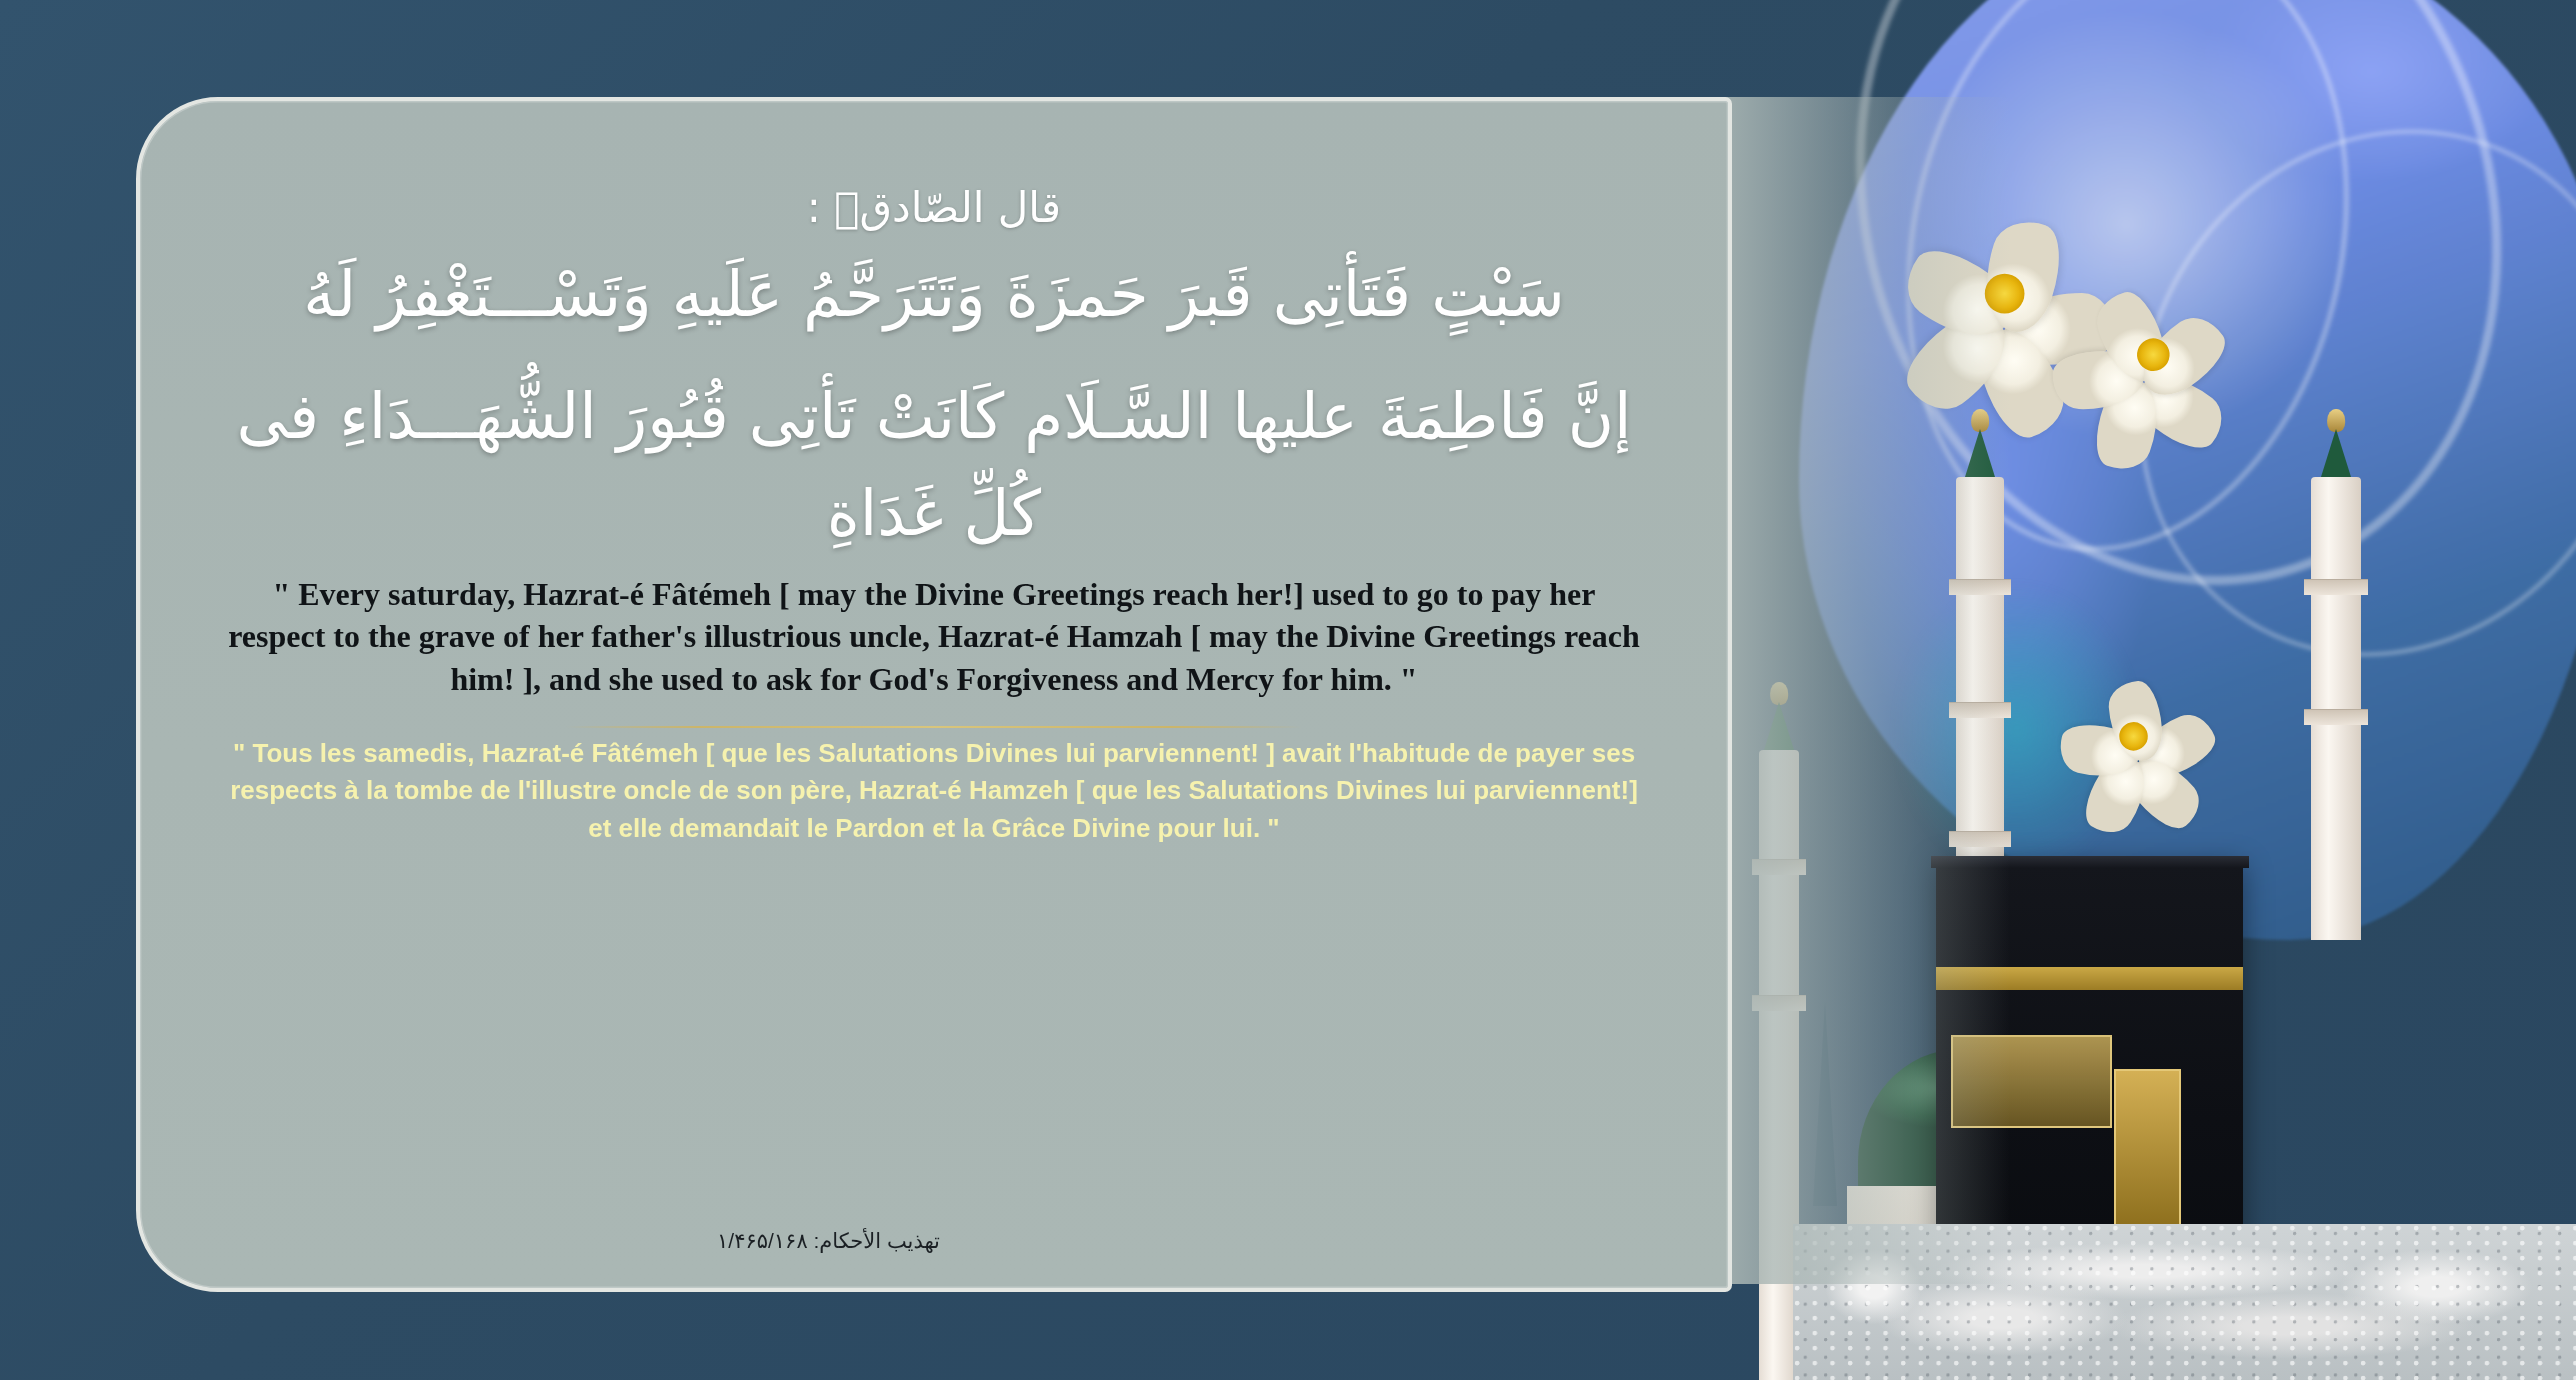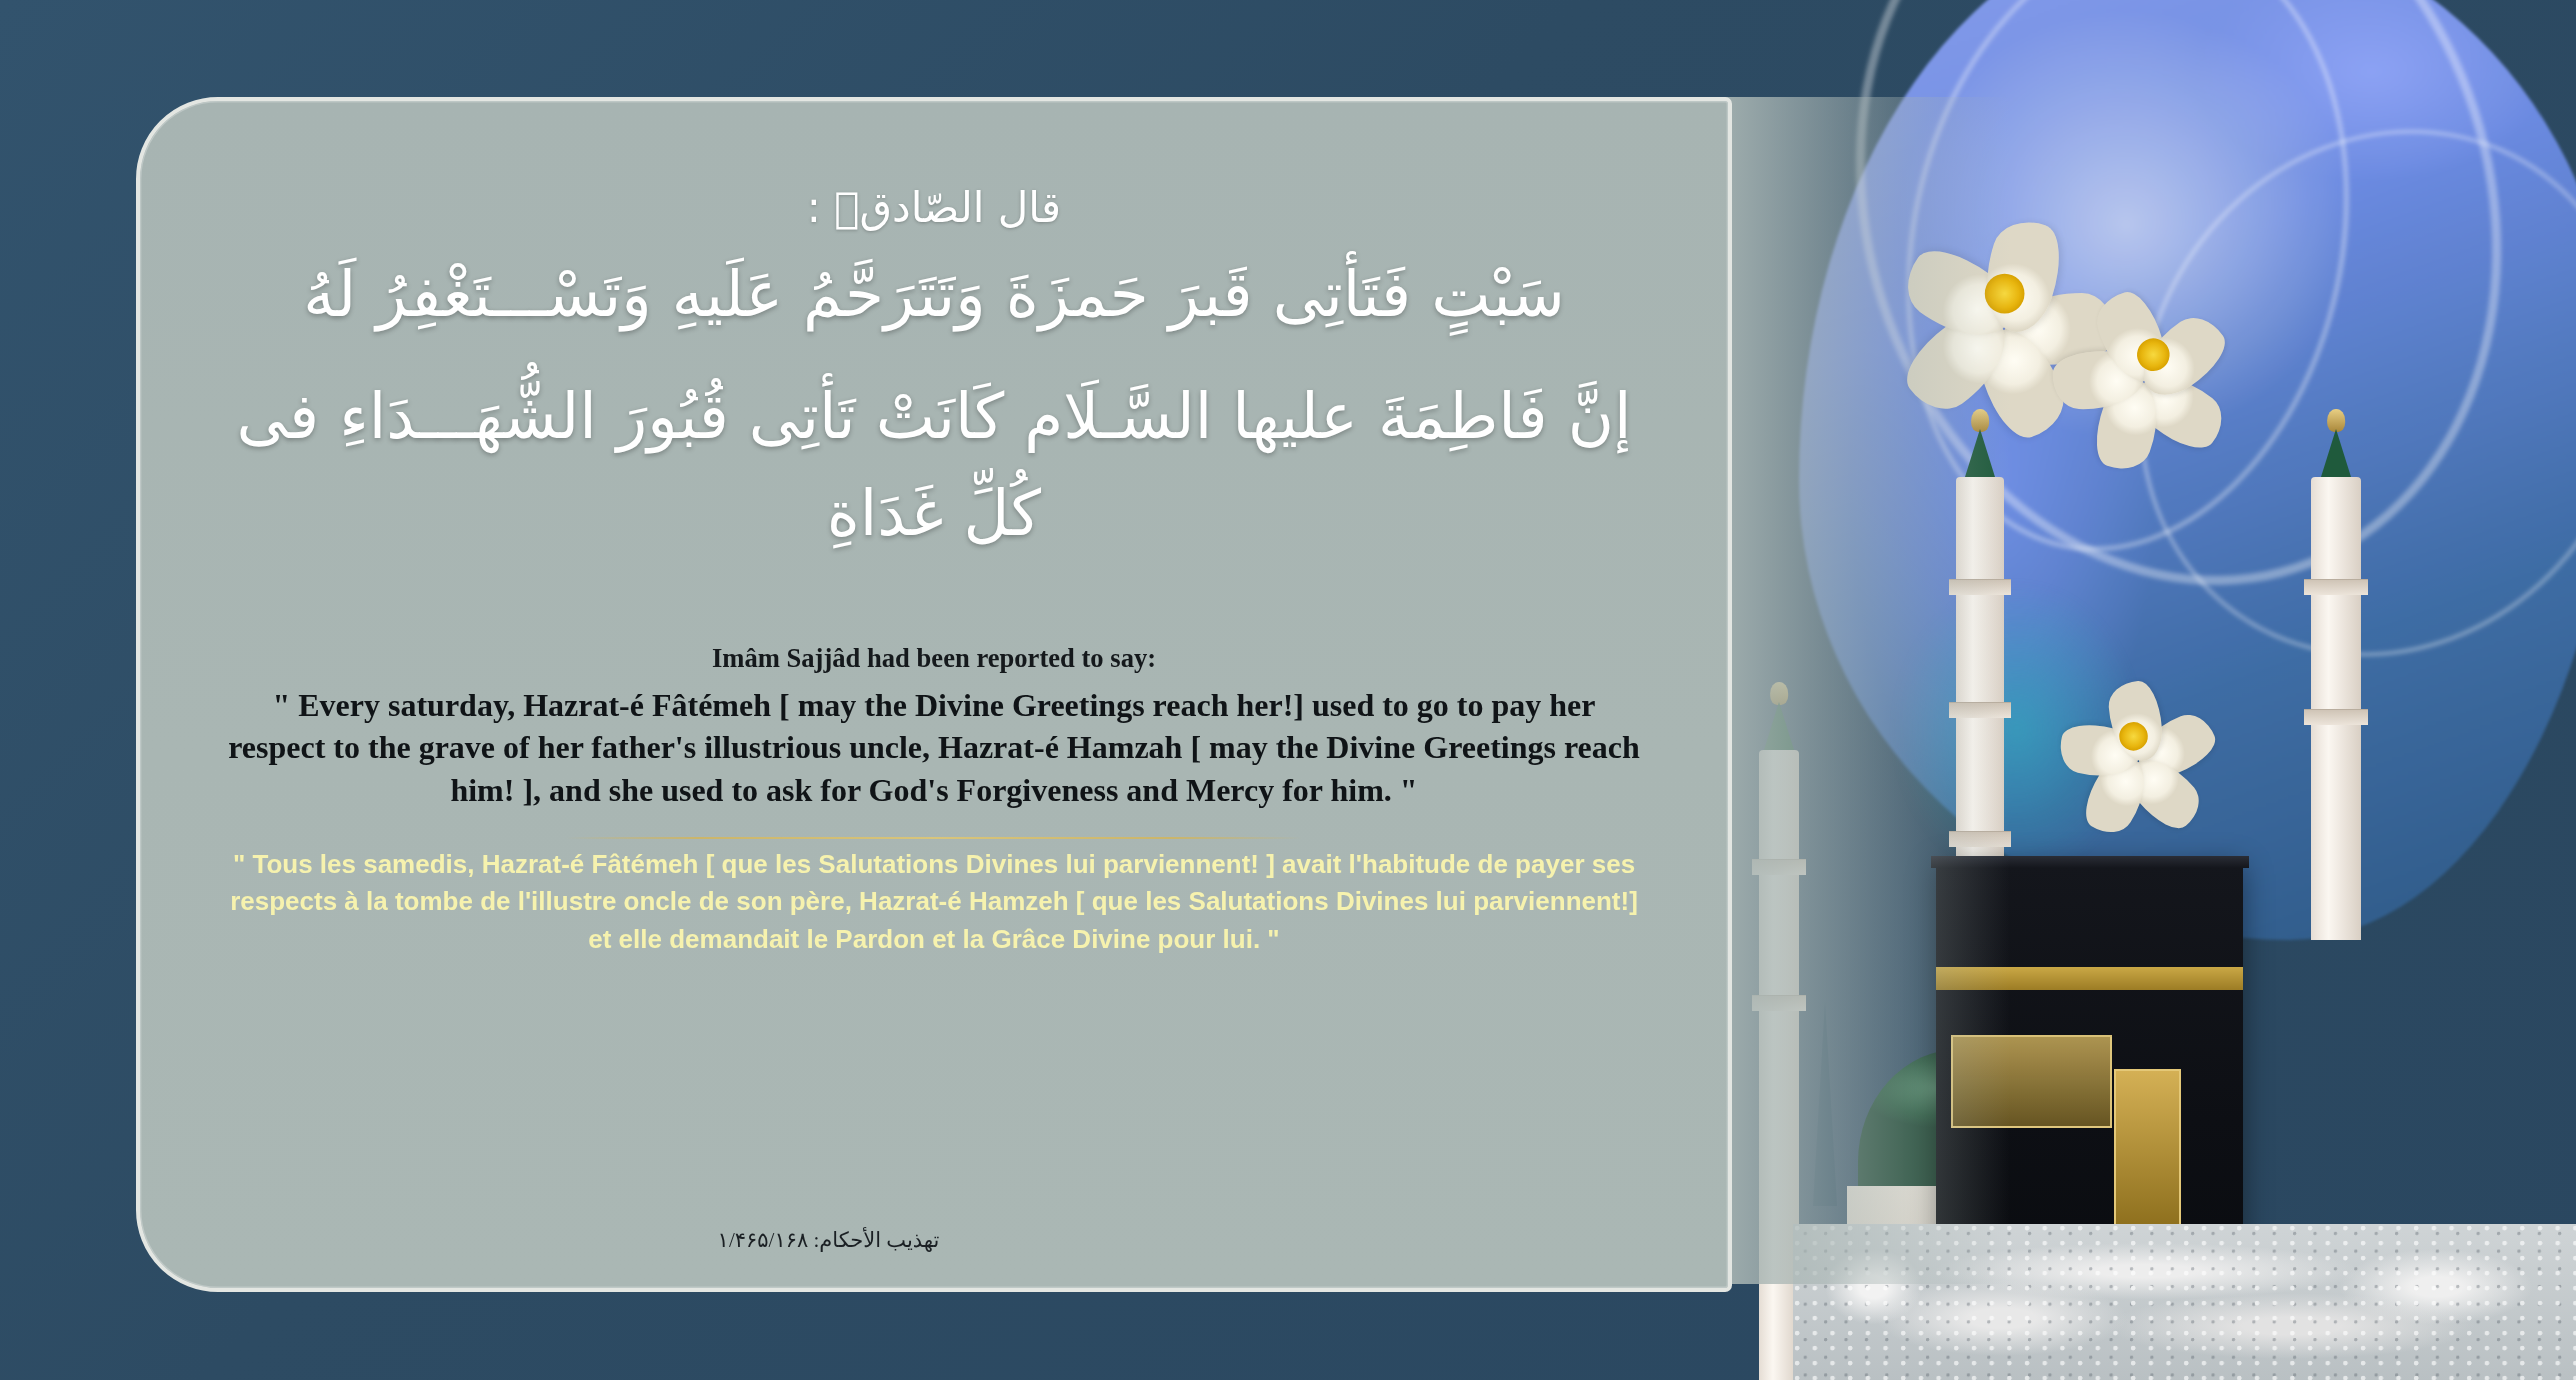--- a/index.html
+++ b/index.html
@@ -318,21 +318,21 @@
     font-family: "Liberation Sans", sans-serif;
   }
   .source-wrap {
     position: absolute;
     left: 382px;
     width: 613px;
     bottom: 35px;
     text-align: center;
     color: #1b2024;
     font-size: 21px;
-    font-family: Liberation Serif, serif;
+    font-family: Liberation Sans, sans-serif;
     direction: rtl;
   }
 </style>
 </head>
 <body>
 
 <div id="poster">
 
   <div class="art-layer">
     <div class="blue-swirl"></div>
@@ -405,21 +405,20 @@
 
   <div id="card">
     <div class="card-inner">
 
       <div class="arabic-head">قال الصّادقؑ :</div>
 
       <div class="arabic-line l2">سَبْتٍ فَتَأتِى قَبرَ حَمزَةَ وَتَتَرَحَّمُ عَلَيهِ وَتَسْـــتَغْفِرُ لَهُ</div>
 
       <div class="arabic-line l1">إنَّ فَاطِمَةَ عليها السَّـلَام كَانَتْ تَأتِى قُبُورَ الشُّهَـــدَاءِ فى كُلِّ غَدَاةِ</div>
 
-      <div class="en-intro">Imâm Sajjâd had been reported to say:</div>
 
       <div class="en-body">" Every saturday, Hazrat-é Fâtémeh [ may the Divine Greetings reach her!] used to go to pay her respect to the grave of her father's illustrious uncle, Hazrat-é Hamzah [ may the Divine Greetings reach him! ], and she used to ask for God's Forgiveness and Mercy  for him. "</div>
 
       <div class="divider"></div>
 
 
       <div class="fr-body">" Tous les samedis, Hazrat-é Fâtémeh [ que les Salutations Divines lui parviennent! ] avait l'habitude de payer ses respects à la tombe de l'illustre oncle de son père, Hazrat-é Hamzeh [ que les Salutations Divines lui parviennent!] et elle demandait le Pardon et la Grâce Divine pour lui. "</div>
 
       <div class="source-wrap">تهذيب الأحكام: ۱/۴۶۵/۱۶۸</div>
 

